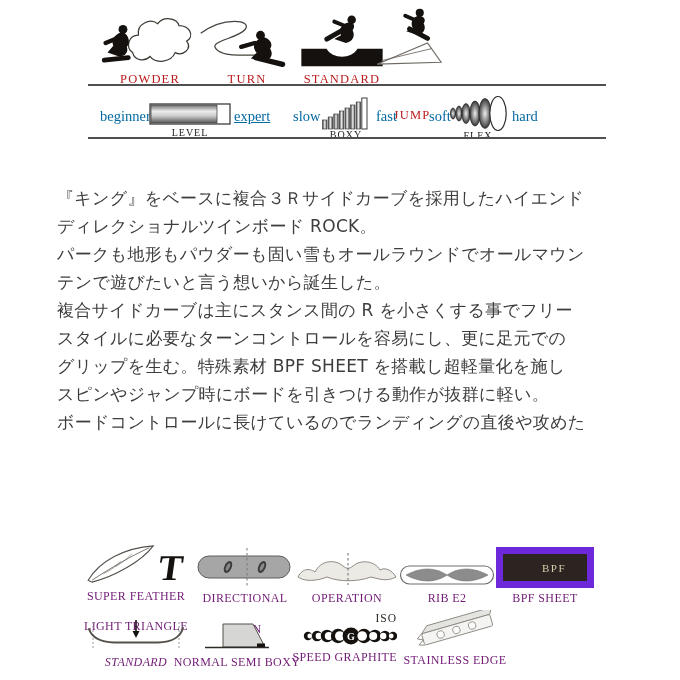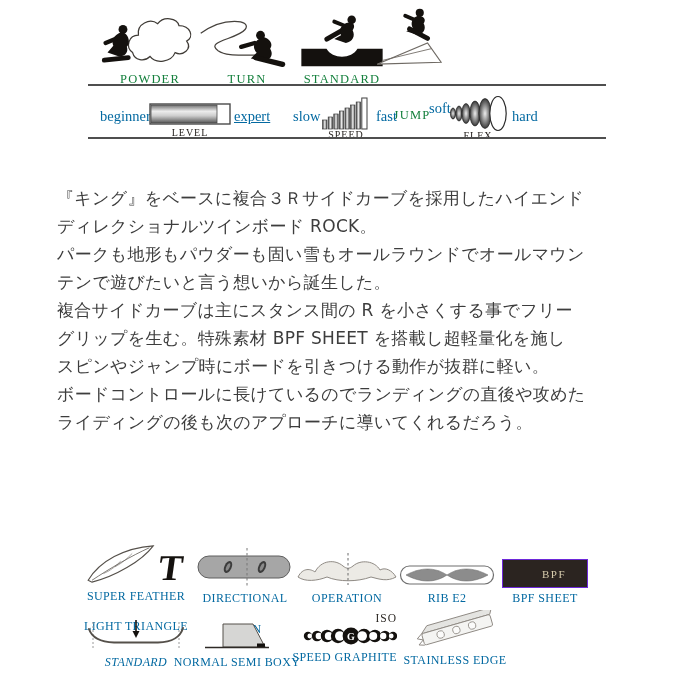--- a/index.html
+++ b/index.html
@@ -1,29 +1,29 @@
 <!DOCTYPE html>
 <html><head>
 <meta charset="utf-8">
 <style>
   html,body{margin:0;padding:0;background:#fff;}
   .page{position:relative;width:680px;height:680px;background:#ffffff;overflow:hidden;
         font-family:"Liberation Serif",serif;color:#332e29;}
   .abs{position:absolute;}
   .col{display:flex;flex-direction:column;align-items:center;}
   .iconbox{display:flex;align-items:flex-end;justify-content:center;}
-  .style-label{font-size:12.5px;letter-spacing:1.2px;color:#15803d;margin-top:2px;}
+  .style-label{font-size:12.5px;letter-spacing:1.2px;color:#b91c1c;margin-top:2px;}
   .divider{position:absolute;left:88px;width:518px;border-top:2px solid #4f4f4f;}
   .spec-text{font-size:14.5px;color:#0369a1;}
   .spec-cap{font-size:10px;letter-spacing:1px;color:#272320;text-align:center;}
   .desc{position:absolute;left:57px;top:184px;width:580px;
         font-family:"DejaVu Sans",sans-serif;font-size:17px;line-height:28px;
         color:#3d3d3d;letter-spacing:0.3px;}
-  .feature-label{font-size:12px;line-height:14.5px;letter-spacing:0.4px;text-align:center;color:#0369a1;margin-top:3px;white-space:nowrap;}
-  .bpf-rect{width:84px;height:27px;background:#2b2420;border:1px solid #6d28d9;
+  .feature-label{font-size:12px;line-height:14.5px;letter-spacing:0.4px;text-align:center;color:#701a75;margin-top:3px;white-space:nowrap;}
+  .bpf-rect{width:84px;height:27px;background:#2b2420;border:7px solid #6d28d9;
             display:flex;align-items:center;justify-content:center;}
   .bpf-text{color:#d6cbac;font-size:11px;letter-spacing:1.5px;transform:translateX(9px);}
   .iso-text{font-size:11.5px;letter-spacing:1px;color:#2b2723;margin-bottom:1px;}
 </style>
 </head>
 <body>
 
 <div class="page">
 
   <div class="abs col" style="left:96px;top:14px;width:108px;">
@@ -113,23 +113,23 @@
       <rect x="6.2" y="21" width="4.4" height="12" fill="url(#spd)" stroke="#3f3f3f" stroke-width="0.7"></rect>
       <rect x="11.8" y="18" width="4.4" height="15" fill="url(#spd)" stroke="#3f3f3f" stroke-width="0.7"></rect>
       <rect x="17.4" y="15" width="4.4" height="18" fill="url(#spd)" stroke="#3f3f3f" stroke-width="0.7"></rect>
       <rect x="23.0" y="12" width="4.4" height="21" fill="url(#spd)" stroke="#3f3f3f" stroke-width="0.7"></rect>
       <rect x="28.6" y="9" width="4.4" height="24" fill="url(#spd)" stroke="#3f3f3f" stroke-width="0.7"></rect>
       <rect x="34.2" y="6" width="4.4" height="27" fill="url(#spd)" stroke="#3f3f3f" stroke-width="0.7"></rect>
       <rect x="39.8" y="2" width="5.2" height="31" fill="#ffffff" stroke="#3f3f3f" stroke-width="1"></rect>
     </svg>
   </div>
   <div class="abs spec-text" style="left:376px;top:108px;">fast</div>
-  <div class="abs spec-cap" style="left:322px;top:129px;width:48px;">SPEED</div>
-
-  <div class="abs spec-text" style="left:429px;top:100px;">soft</div>
+  <div class="abs spec-cap" style="left:322px;top:129px;width:48px;">BOXY</div>
+
+  <div class="abs spec-text" style="left:429px;top:108px;">soft</div>
   <div class="abs" style="left:448px;top:95px;">
     <svg width="60" height="37" viewBox="0 0 60 37">
       <defs>
         <radialGradient id="flx" cx="0.5" cy="0.5" r="0.6">
           <stop offset="0" stop-color="#ededed"></stop>
             <stop offset="0.55" stop-color="#777777"></stop>
             <stop offset="1" stop-color="#141414"></stop>
         </radialGradient>
       </defs>
       <ellipse cx="5" cy="18.5" rx="2.6" ry="5.5" fill="url(#flx)" stroke="#141414" stroke-width="0.6"></ellipse>
@@ -144,24 +144,24 @@
   <div class="abs spec-cap" style="left:448px;top:130px;width:60px;">FLEX</div>
 
   <div class="divider" style="top:137px;"></div>
 
   <div class="desc">
     <div>『キング』をベースに複合３Ｒサイドカーブを採用したハイエンド</div>
     <div>ディレクショナルツインボード ROCK。</div>
     <div>パークも地形もパウダーも固い雪もオールラウンドでオールマウン</div>
     <div>テンで遊びたいと言う想いから誕生した。</div>
     <div>複合サイドカーブは主にスタンス間の R を小さくする事でフリー</div>
+    <div>スタイルに必要なターンコントロールを容易にし、更に足元での</div>
     <div>グリップを生む。特殊素材 BPF SHEET を搭載し超軽量化を施し</div>
     <div>スピンやジャンプ時にボードを引きつける動作が抜群に軽い。</div>
     <div>ボードコントロールに長けているのでランディングの直後や攻めた</div>
-    <div>ライディングの後も次のアプローチに導いてくれるだろう。</div>
   </div>
 
   <div class="abs col" style="left:70px;top:542px;width:132px;">
     <div class="iconbox" style="height:44px;">
       <svg width="112" height="44" viewBox="0 0 112 46">
         <path d="M6,40 C18,20 44,6 74,4 C62,20 34,36 10,42 Z" fill="#ffffff" stroke="#55504a" stroke-width="1.2"></path>
         <path d="M10,40 C28,28 52,14 70,6" fill="none" stroke="#55504a" stroke-width="0.8"></path>
         <path d="M22,33 C30,30 36,24 40,20 M34,26 C42,22 48,16 52,12" fill="none" stroke="#6b6660" stroke-width="0.6"></path>
         <g transform="translate(78,40) skewX(-8)">
           <text x="0" y="0" font-family="&quot;Liberation Serif&quot;,serif" font-size="38" font-weight="bold" fill="#14110e">T</text>

